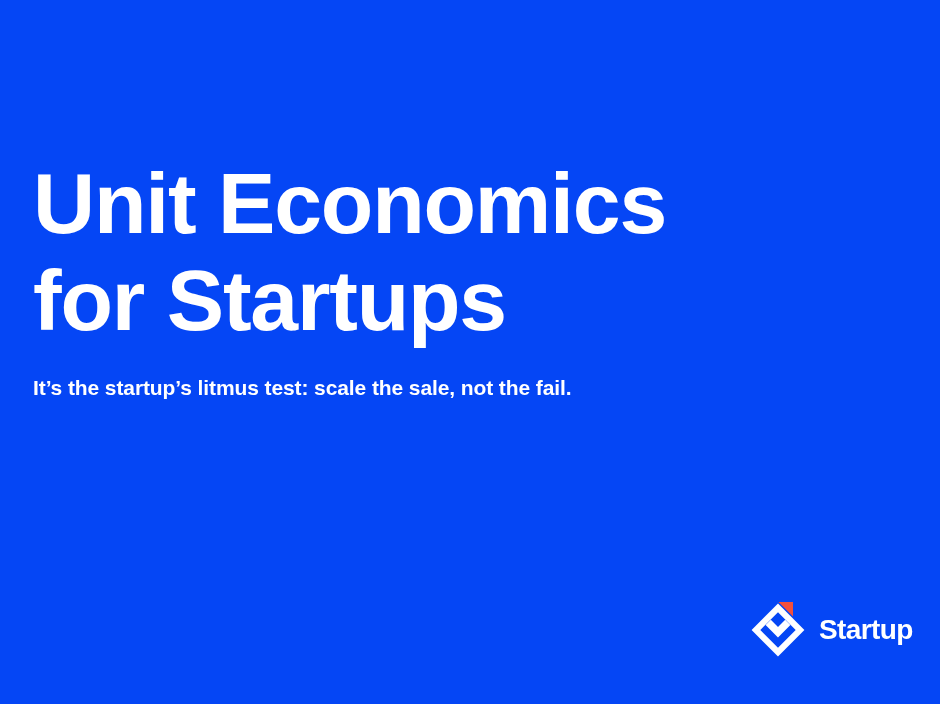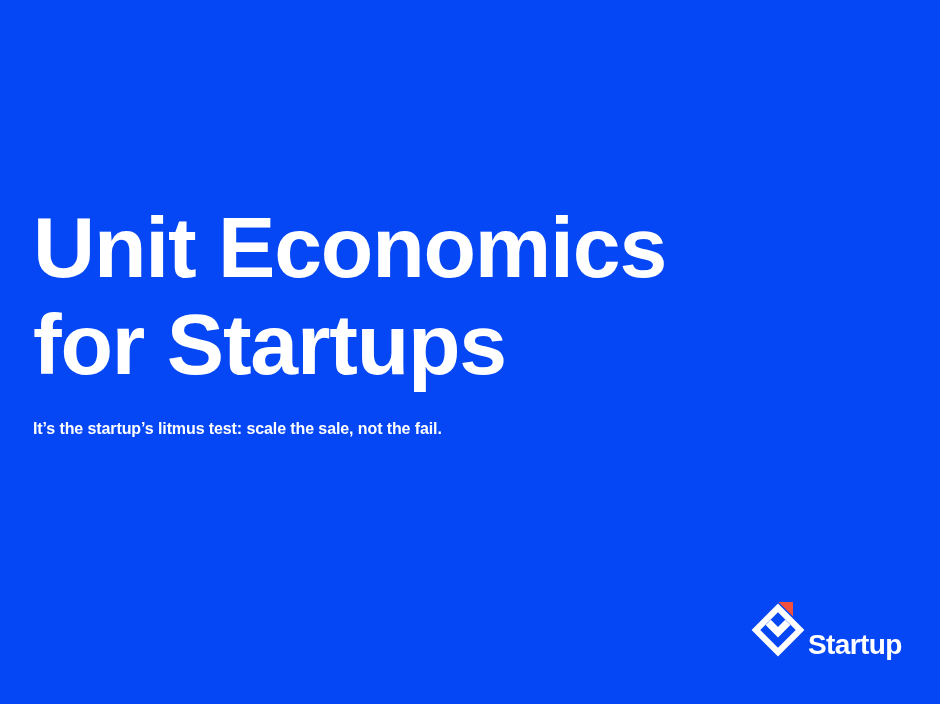--- a/index.html
+++ b/index.html
@@ -17,48 +17,48 @@
     width: 940px;
     height: 704px;
     background: #0546F5;
     overflow: hidden;
   }
   #text-block {
     position: absolute;
     left: 33px;
     top: 155px;
     width: 760px;
-    margin-top: 44px;
   }
   #slide-title {
     margin: 0;
     color: #FFFFFF;
     font-family: "Liberation Sans", sans-serif;
     font-size: 86px;
     font-weight: 700;
     line-height: 1.13;
     letter-spacing: -1.2px;
     white-space: pre-line;
     max-width: 660px;
   }
   #slide-subtitle {
     margin: 25px 0 0 0;
     color: #FFFFFF;
     font-family: "Liberation Sans", sans-serif;
-    font-size: 16px;
+    font-size: 21px;
     font-weight: 700;
     line-height: 1.35;
     letter-spacing: -0.1px;
   }
   #logo {
     position: absolute;
     left: 748px;
     top: 600px;
     display: flex;
-    align-items: flex-end;
+    align-items: center;
+    gap: 11px;
   }
   #logo-mark {
     width: 60px;
     height: 60px;
     display: block;
     flex: 0 0 auto;
   }
   #logo-wordmark {
     display: flex;
     flex-direction: column;

